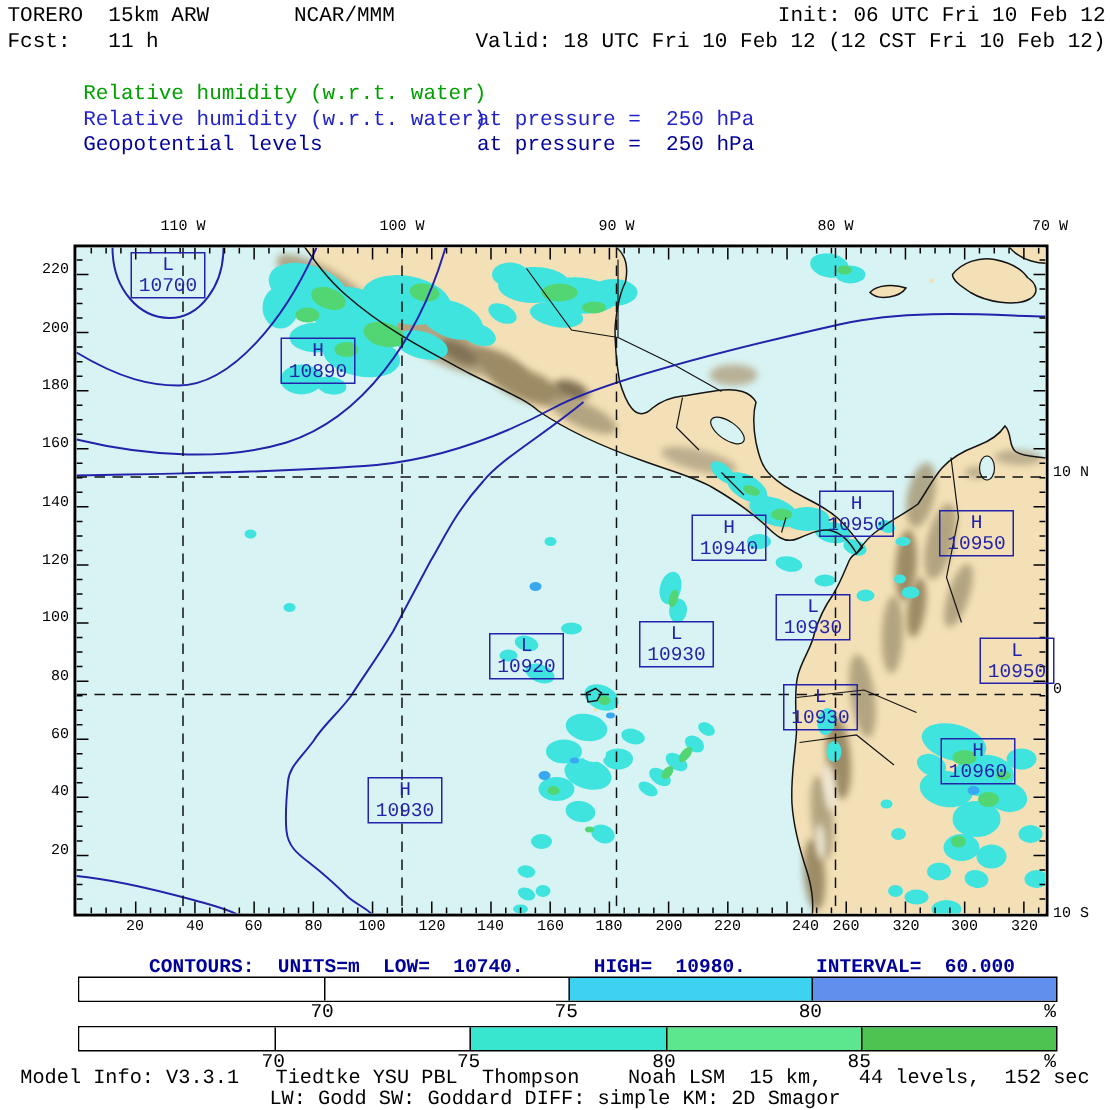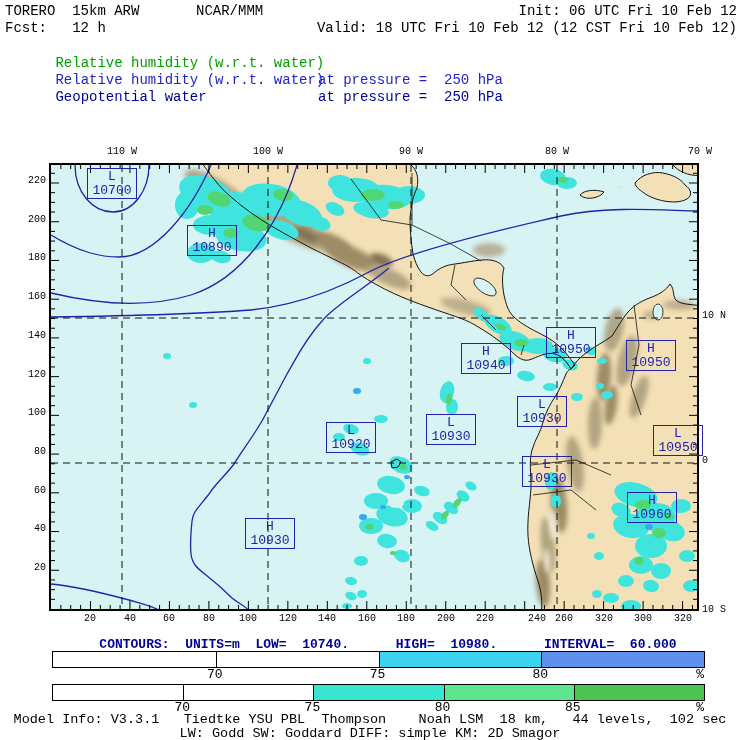--- a/index.html
+++ b/index.html
@@ -28,31 +28,31 @@
 </style>
 </head>
 <body>
 
 <div id="page">
 
   <div>
     <span class="hline" style="left:5px;top:3px">TORERO  15km ARW</span>
     <span class="hline" style="left:196px;top:3px">NCAR/MMM</span>
     <span class="hline" style="right:3px;top:3px">Init: 06 UTC Fri 10 Feb 12</span>
-    <span class="hline" style="left:5px;top:20px">Fcst:   12 h</span>
+    <span class="hline" style="left:5px;top:20px">Fcst:   11 h</span>
     <span class="hline" style="right:3px;top:20px">Valid: 18 UTC Fri 10 Feb 12 (12 CST Fri 10 Feb 12)</span>
 
     <div class="hline field-row" style="left: 5px; top: 39px; color: rgb(0, 160, 0);">
       <span>Relative humidity (w.r.t. water)</span>
     </div>
     <div class="hline field-row" style="left: 5px; top: 56px; color: rgb(34, 34, 204);">
       <span>Relative humidity (w.r.t. water)</span><span class="field-at">at pressure =  250 hPa</span>
     </div>
     <div class="hline field-row" style="left: 5px; top: 73px; color: rgb(0, 0, 153);">
-      <span>Geopotential water</span><span class="field-at">at pressure =  250 hPa</span>
+      <span>Geopotential levels</span><span class="field-at">at pressure =  250 hPa</span>
     </div>
   </div>
 
   <div class="plot">
     <svg width="646" height="444" viewBox="0 0 646 444">
       <rect x="0" y="0" width="646" height="444" fill="#d8f3f3"></rect>
 
       <g fill="#f3e0b6" stroke="none">
         <path id="landNW" d="M148,-6 C158,8 168,22 180,32 C206,55 236,70 262,84 C286,96 299,101 308,109 C330,124 354,134 377,142 C399,150 412,153 424,160 C436,167 448,175 458,184 C466,192 472,198 481,194 C490,190 498,187 504,189 C511,191 516,197 520,204 L524,200 C518,192 513,185 507,180 C500,174 492,170 486,167 C476,162 468,157 462,151 C457,146 455,139 453,130 C451,119 451,110 453,103 C449,96 440,94 431,95 C420,96 412,98 404,99 C395,100 389,103 384,107 C379,112 374,112 370,107 C366,102 364,96 362,89 C360,77 359,64 359,54 C360,41 362,31 366,23 C368,13 366,5 360,0 L356,-6 Z"></path>
         <path id="landSA" d="M520,204 C524,198 529,192 535,188 C544,181 553,177 561,171 C567,162 571,154 577,147 C584,139 593,135 601,132 C609,129 615,125 619,119 C624,124 621,132 626,136 C632,140 641,139 650,141 L650,450 L490,450 C492,436 490,426 487,416 C482,401 478,386 477,371 C476,353 479,339 480,323 C480,309 478,296 481,285 C484,274 490,267 492,257 C495,247 499,239 504,232 C509,224 512,216 515,209 C517,205 518,205 520,204 Z"></path>
@@ -575,15 +575,15 @@
         <div class="seg" style="left: 390.6px; width: 130.2px; background: rgb(92, 231, 143);"></div>
         <div class="seg" style="left: 520.8px; width: 130.2px; background: rgb(77, 196, 82);"></div>
       </div>
       <span class="cbar-label ax-center axis-label" style="left: 182.2px; top: 700px;">70</span>
       <span class="cbar-label ax-center axis-label" style="left: 312.4px; top: 700px;">75</span>
       <span class="cbar-label ax-center axis-label" style="left: 442.6px; top: 700px;">80</span>
       <span class="cbar-label ax-center axis-label" style="left: 572.8px; top: 700px;">85</span>
       <span class="cbar-label axis-label ax-right" style="left: 704px; top: 700px;">%</span>
     </div>
 
-  <div class="model-info" style="top:712px">Model Info: V3.3.1   Tiedtke YSU PBL  Thompson    Noah LSM  18 km,   44 levels,  102 sec</div>
+  <div class="model-info" style="top:712px">Model Info: V3.3.1   Tiedtke YSU PBL  Thompson    Noah LSM  15 km,   44 levels,  152 sec</div>
   <div class="model-info" style="top:726px">LW: Godd SW: Goddard DIFF: simple KM: 2D Smagor</div>
 </div>
 
 </body></html>

